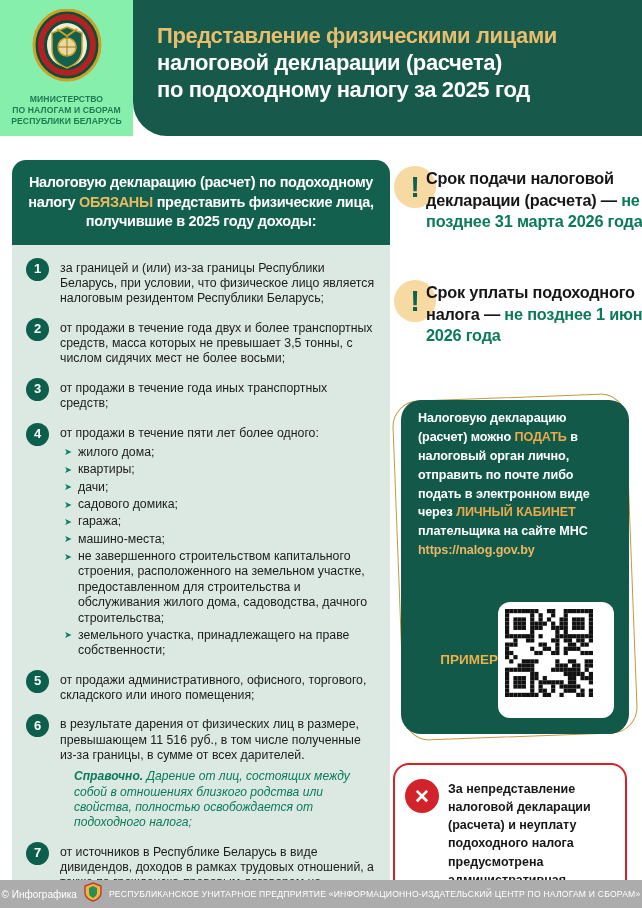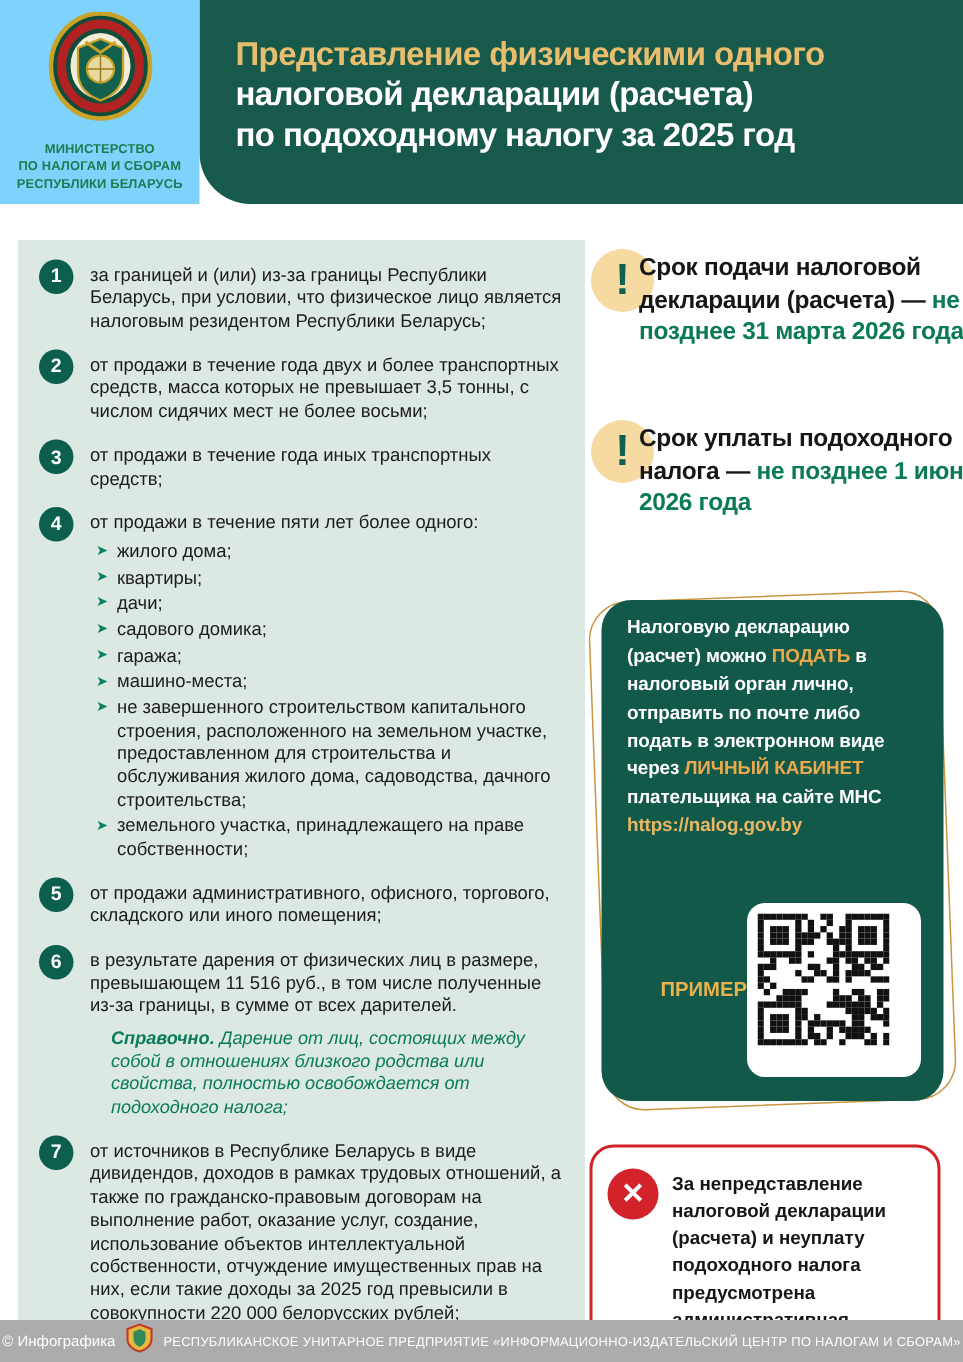--- a/index.html
+++ b/index.html
@@ -4,21 +4,21 @@
 <style>
   html,body{margin:0;padding:0;}
   body{width:642px;height:908px;position:relative;background:#ffffff;overflow:hidden;
        font-family:"Liberation Sans", sans-serif;}
   
   .hdr-green{position:absolute;left:133px;top:0;width:509px;height:136px;
              background:#17594A;border-bottom-left-radius:34px;}
   .hdr-title{padding:22px 10px 0 24px;font-weight:bold;font-size:22px;line-height:27px;
              letter-spacing:-0.4px;color:#ffffff;}
   .hdr-title .gold{color:#E8BE6E;}
-  .logo-block{position:absolute;left:0;top:0;width:133px;height:136px;background:#7dd3fc;
+  .logo-block{position:absolute;left:0;top:0;width:133px;height:136px;background:#86efac;
               display:flex;flex-direction:column;align-items:center;justify-content:center;gap:5px;}
   .ministry-name{font-size:8.6px;font-weight:bold;color:#1E7B52;text-align:center;line-height:1.3;
                  letter-spacing:0.1px;}
   
   .ob-card{position:absolute;left:12px;top:160px;width:378px;height:716px;display:flex;flex-direction:column;}
   .ob-head{background:#13604F;border-radius:14px 14px 0 0;color:#fff;font-weight:bold;
            font-size:14.5px;letter-spacing:-0.3px;line-height:1.35;text-align:center;padding:13px 16px;}
   .ob-head .gold{color:#E8B95F;}
   .ob-body{flex:1;background:#DCE8E2;border-radius:0 0 14px 14px;padding:13px 14px 8px 14px;}
   .item{display:flex;gap:11px;margin-bottom:11px;font-size:12.3px;line-height:1.25;color:#1C1C1C;}
@@ -64,21 +64,21 @@
   .footer{position:absolute;left:0;right:0;bottom:0;height:28px;background:#ACACAC;z-index:10;
           display:flex;align-items:center;justify-content:center;gap:7px;color:#fff;}
   .foot-copy{font-size:10px;}
   .foot-org{font-size:8.6px;letter-spacing:0.2px;}
 </style>
 </head>
 <body>
 
 <div class="hdr-green">
   <div class="hdr-title">
-    <div class="gold">Представление физическими одного</div>
+    <div class="gold">Представление физическими лицами</div>
     <div>налоговой декларации (расчета)</div>
     <div>по подоходному налогу за 2025 год</div>
   </div>
 </div>
 
 <div class="logo-block">
   <span>
     <svg width="74" height="76" viewBox="0 0 74 76">
       <ellipse cx="37" cy="36" rx="33" ry="35" fill="#0F4D3A" stroke="#C9A227" stroke-width="3"></ellipse>
       <ellipse cx="37" cy="36" rx="26" ry="28" fill="none" stroke="#B22222" stroke-width="6"></ellipse>
@@ -90,20 +90,23 @@
     </svg>
   </span>
   <div class="ministry-name">
     <div>МИНИСТЕРСТВО</div>
     <div>ПО НАЛОГАМ И СБОРАМ</div>
     <div>РЕСПУБЛИКИ БЕЛАРУСЬ</div>
   </div>
 </div>
 
 <div class="ob-card">
+  <div class="ob-head">
+    <span>Налоговую декларацию (расчет) по подоходному налогу </span><span class="gold">ОБЯЗАНЫ</span><span> представить физические лица, получившие в 2025 году доходы:</span>
+  </div>
   <div class="ob-body">
 
     <div class="item">
       <div class="num">1</div>
       <div class="txt">за границей и (или) из-за границы Республики Беларусь, при условии, что физическое лицо является налоговым резидентом Республики Беларусь;</div>
     </div>
 
     <div class="item">
       <div class="num">2</div>
       <div class="txt">от продажи в течение года двух и более транспортных средств, масса которых не превышает 3,5 тонны, с числом сидячих мест не более восьми;</div>

